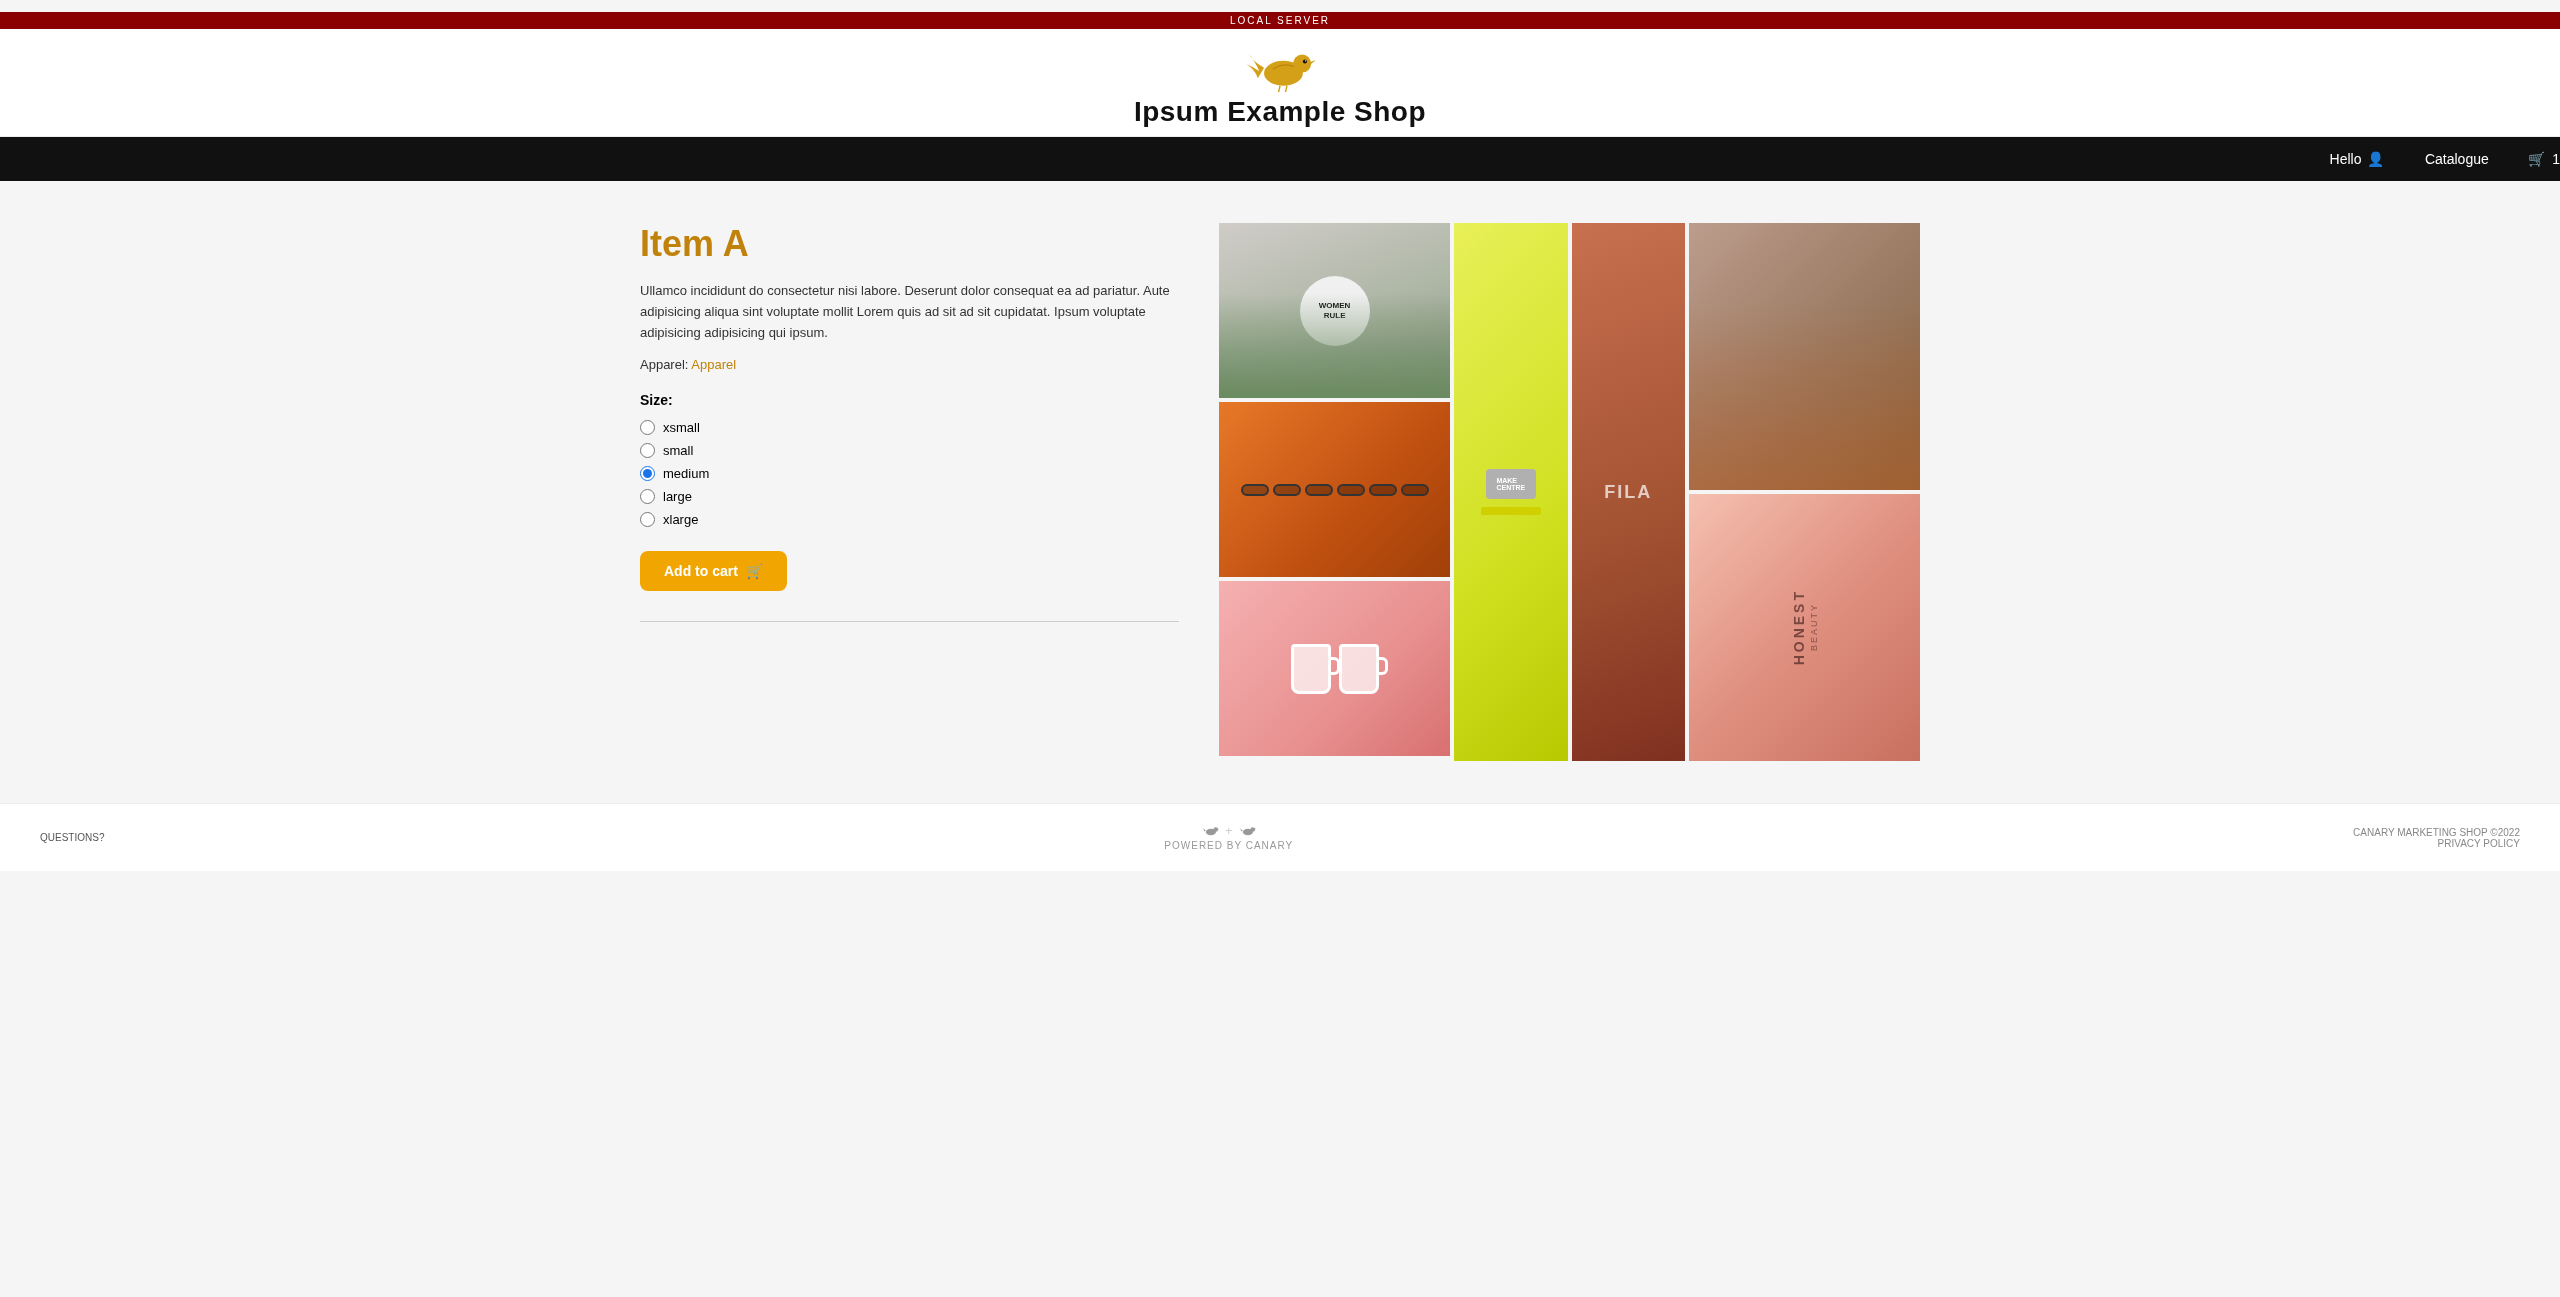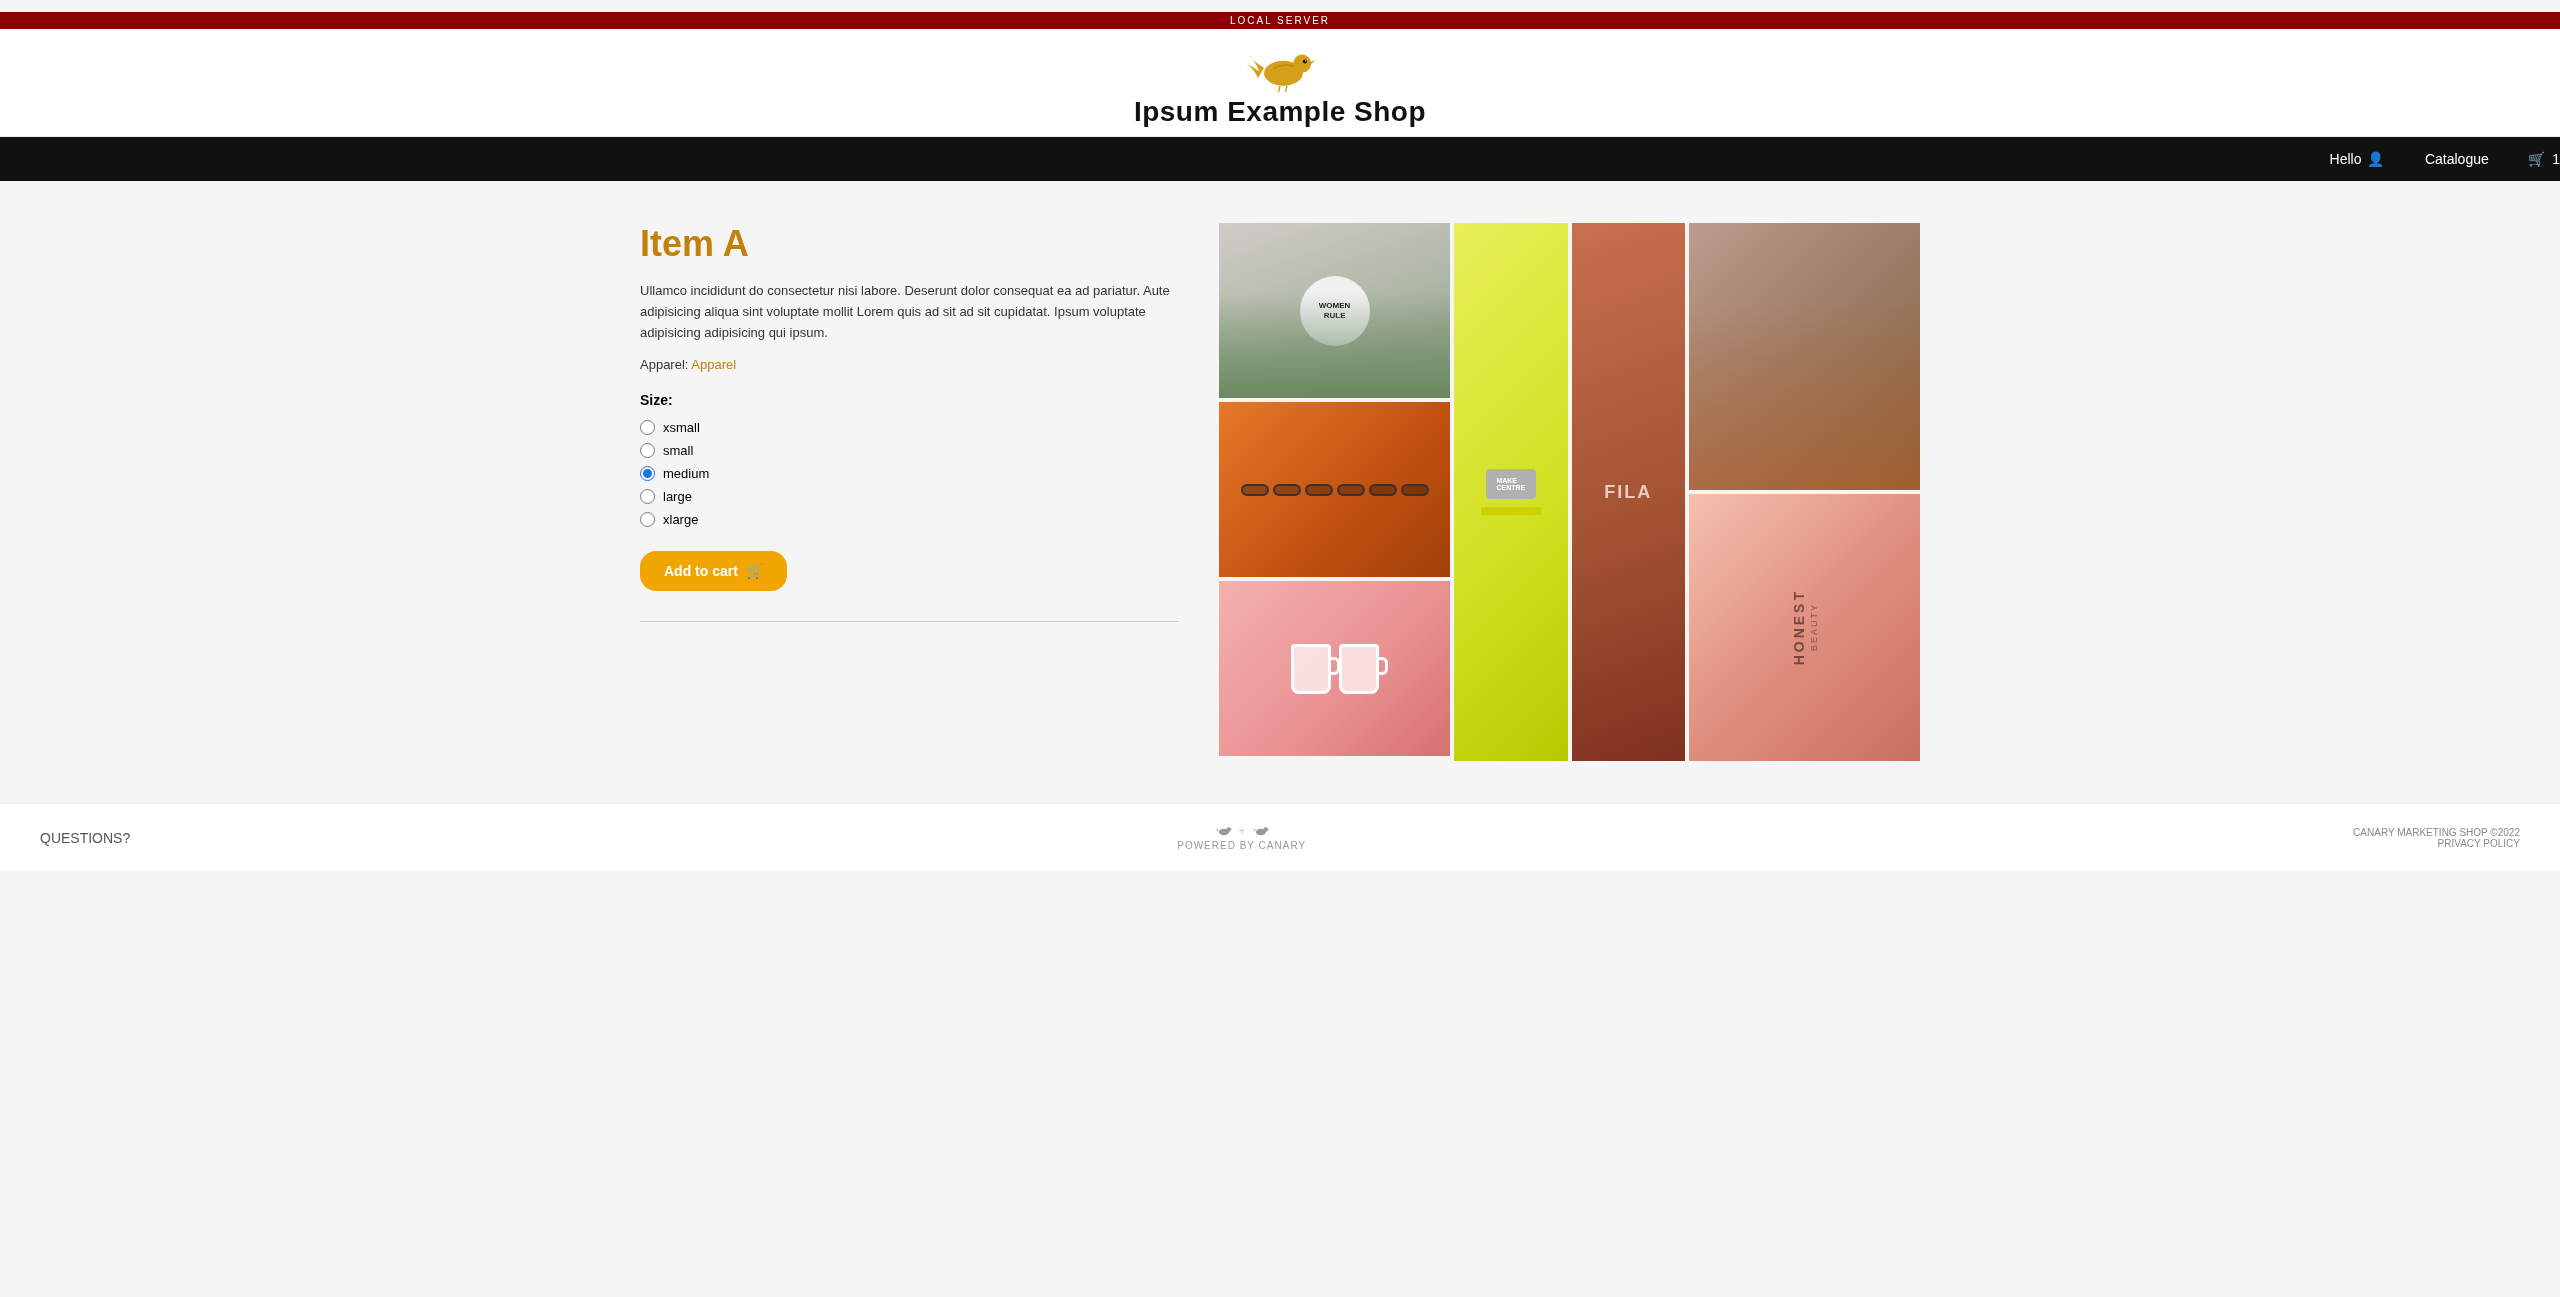--- a/index.html
+++ b/index.html
@@ -105,21 +105,21 @@
       accent-color: #1a73e8;
       width: 15px;
       height: 15px;
     }
     .add-to-cart-btn {
       background: #f0a500;
       color: #fff;
       border: none;
       padding: 12px 24px;
       font-size: 14px;
-      border-radius: 16px;
+      border-radius: 8px;
       cursor: pointer;
       display: flex;
       align-items: center;
       gap: 8px;
       font-weight: 600;
     }
     .product-divider {
       border: none;
       border-top: 1px solid #ccc;
       margin-top: 30px;
@@ -127,21 +127,21 @@
 
     
     .site-footer {
       background: #fff;
       border-top: 1px solid #eee;
       padding: 20px 40px;
       display: flex;
       justify-content: space-between;
       align-items: center;
     }
-    .footer-questions { font-size: 14px; color: #555; }
+    .footer-questions { font-size: 10px; color: #555; }
     .footer-powered {
       display: flex;
       flex-direction: column;
       align-items: center;
       gap: 2px;
     }
     .footer-powered-icon {
       display: flex;
       align-items: center;
       gap: 6px;

